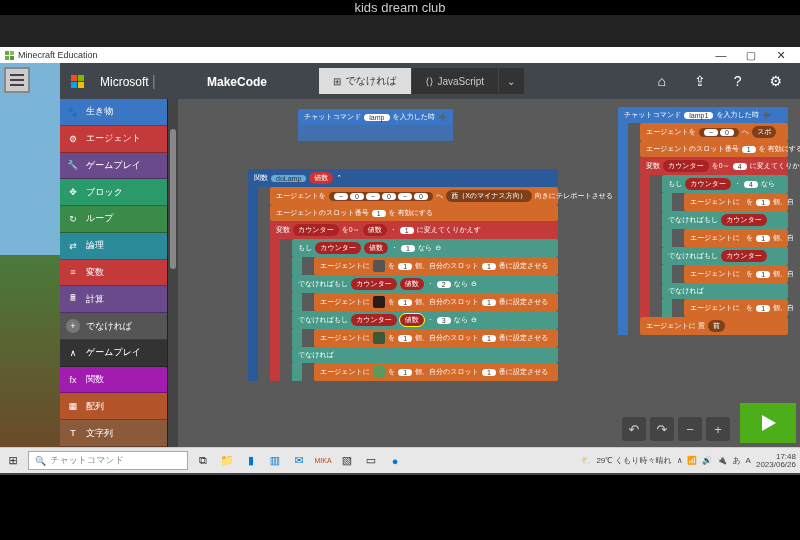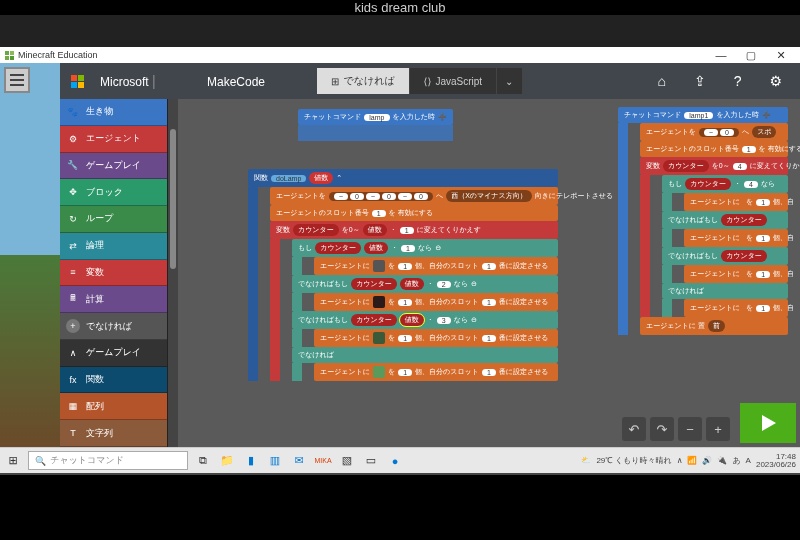--- a/index.html
+++ b/index.html
@@ -20,21 +20,21 @@
 .gameview { width: 60px; position: relative; background: linear-gradient(#7ab4d6 0%, #7ab4d6 50%, #4a7a3a 50%, #6b4a2a 100%); }
 .hamburger { position: absolute; top: 4px; left: 4px; width: 26px; height: 26px; background: #ccc; border: 2px solid #888; display: flex; flex-direction: column; justify-content: center; align-items: center; gap: 3px; }
 .hamburger div { width: 14px; height: 2px; background: #444; }
 
 .editor { flex: 1; display: flex; flex-direction: column; background: #333; position: relative; }
 
 .header { height: 36px; background: #41464d; display: flex; align-items: center; padding: 0 10px; gap: 12px; }
 .mslogo { display: inline-flex; flex-wrap: wrap; width: 14px; height: 14px; }
 .mslogo span { width: 6px; height: 6px; margin: 0.5px; }
 .header .brand { color: #fff; font-size: 12px; padding-left: 4px; }
-.header .brand b { font-weight: 400; padding-left: 48px; }
+.header .brand b { font-weight: 700; padding-left: 48px; }
 .header .sep { color: #888; font-size: 14px; }
 .tab-group { display: flex; margin-left: 40px; }
 .tab { display: flex; align-items: center; padding: 6px 14px; background: #333; color: #ccc; font-size: 10px; border-right: 1px solid #444; gap: 4px; }
 .tab.active { background: #ddd; color: #333; }
 .tab.small { padding: 6px 8px; }
 .header .hspacer { flex: 1; }
 .hicon { color: #fff; font-size: 14px; padding: 0 8px; }
 
 .workspace { flex: 1; display: flex; overflow: hidden; }
 
@@ -167,21 +167,21 @@
             <span>計算</span>
           </div>
         <div class="cat" style="background:#555">
             <span class="cicon" style="background:#777">+</span>
             <span>でなければ</span>
           </div>
         <div class="cat" style="background:#333">
             <span class="cicon">∧</span>
             <span>ゲームプレイ</span>
           </div>
-        <div class="cat" style="background:#0c4a6e">
+        <div class="cat" style="background:#a21caf">
             <span class="cicon">fx</span>
             <span>関数</span>
           </div>
         <div class="cat" style="background:#b4542a">
             <span class="cicon">▦</span>
             <span>配列</span>
           </div>
         <div class="cat" style="background:#8a5a3a">
             <span class="cicon">T</span>
             <span>文字列</span>

